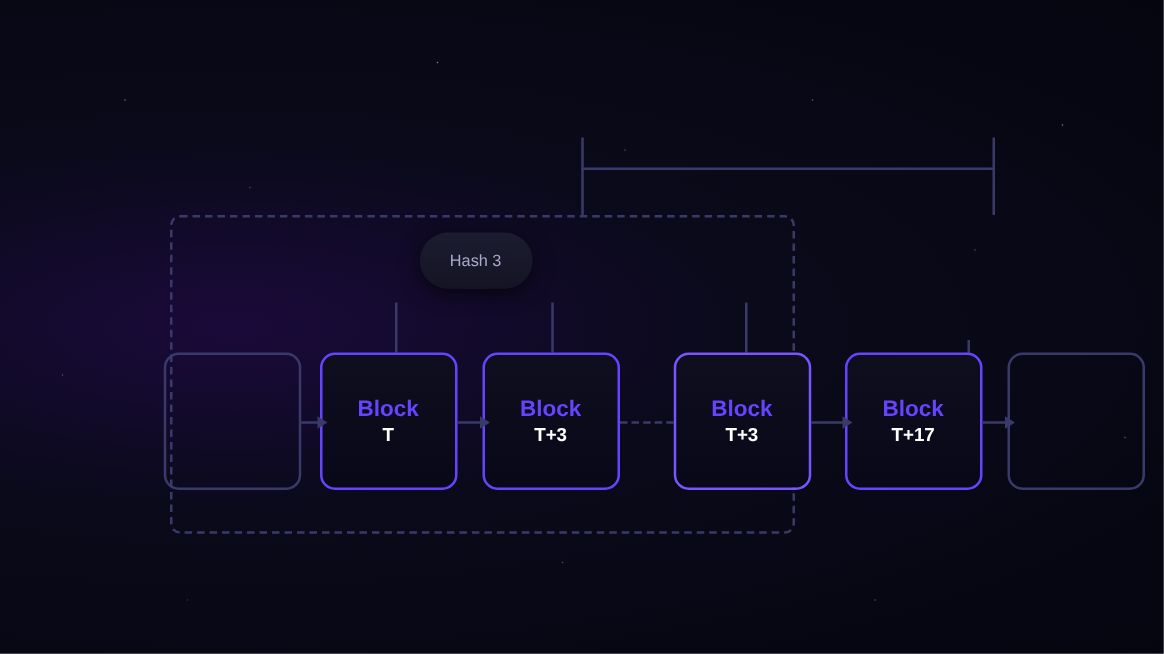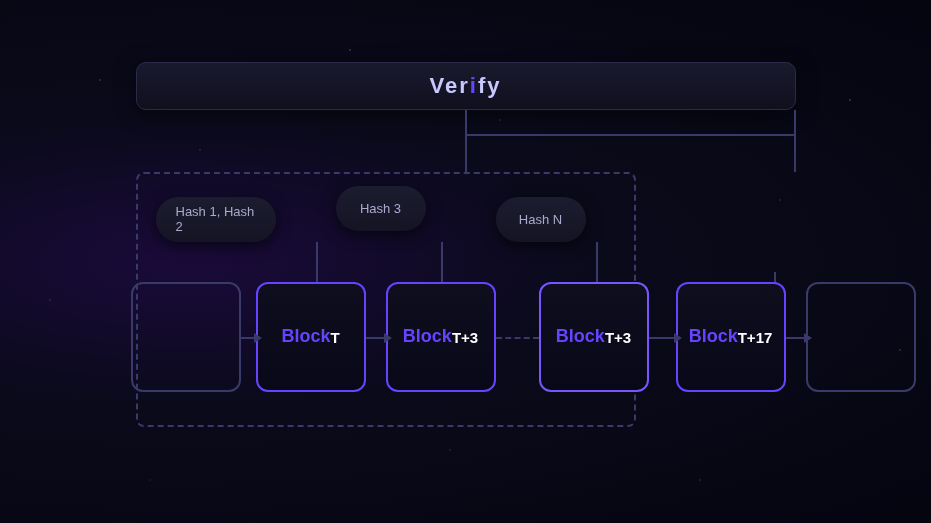--- a/index.html
+++ b/index.html
@@ -211,21 +211,21 @@
       background: #3a3a6a;
     }
 
     
     .block-box {
       position: absolute;
       width: 110px;
       height: 110px;
       border-radius: 12px;
       display: flex;
-      flex-direction: row;
+      flex-direction: column;
       align-items: center;
       justify-content: center;
       font-size: 16px;
       font-weight: 700;
       color: white;
     }
 
     .block-box .block-label {
       font-size: 18px;
       font-weight: 700;
@@ -333,45 +333,34 @@
     .ah-1 { left: 298px; }
     .ah-3 { left: 588px; }
     .ah-4 { left: 718px; }
 
   </style>
 </head>
 <body>
 
 <div class="diagram-container">
 
-  <div class="verify-bar">
-    <span class="verify-text">
-      Ver<span>i</span>fy
-    </span>
-  </div>
 
   <div class="line-verify-down"></div>
 
   <div class="line-verify-horizontal"></div>
 
   <div class="line-verify-proof"></div>
 
   <div class="dashed-box"></div>
 
-  <div class="hash-node hash-node-1">
-    <span>Hash 1, Hash 2</span>
-  </div>
 
   <div class="hash-node hash-node-2">
     <span>Hash 3</span>
   </div>
 
-  <div class="hash-node hash-node-n">
-    <span>Hash N</span>
-  </div>
 
 
   <div class="line-hash1-block"></div>
   <div class="line-hash2-block"></div>
   <div class="line-hashn-block"></div>
   <div class="line-proof-block"></div>
 
   <div class="block-box block-plain block-left"></div>
 
   <div class="block-box block-purple block-t">

